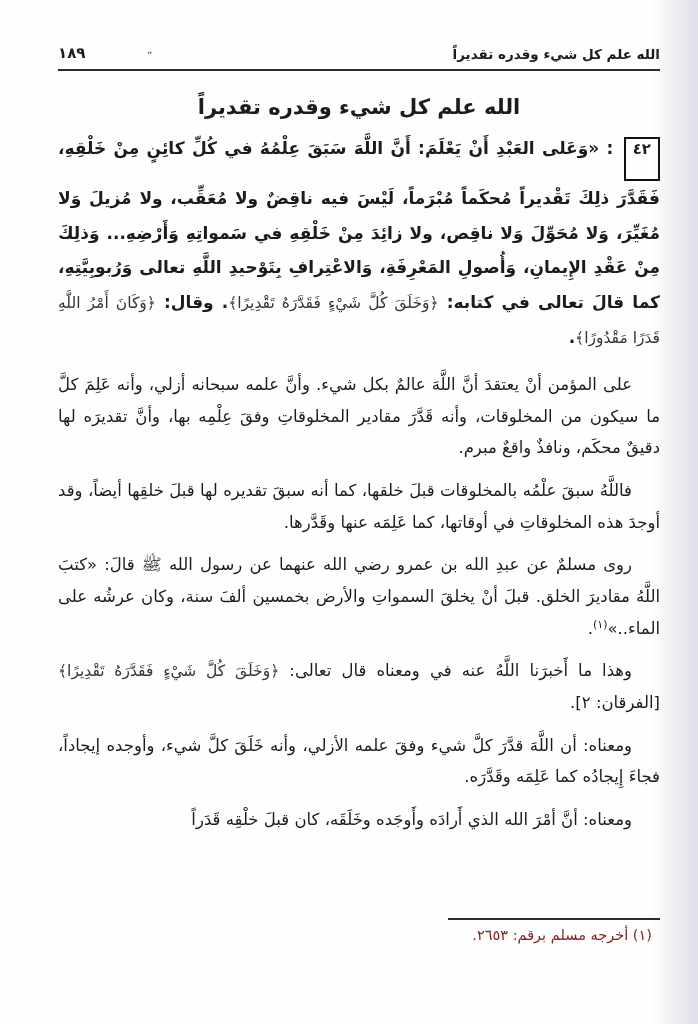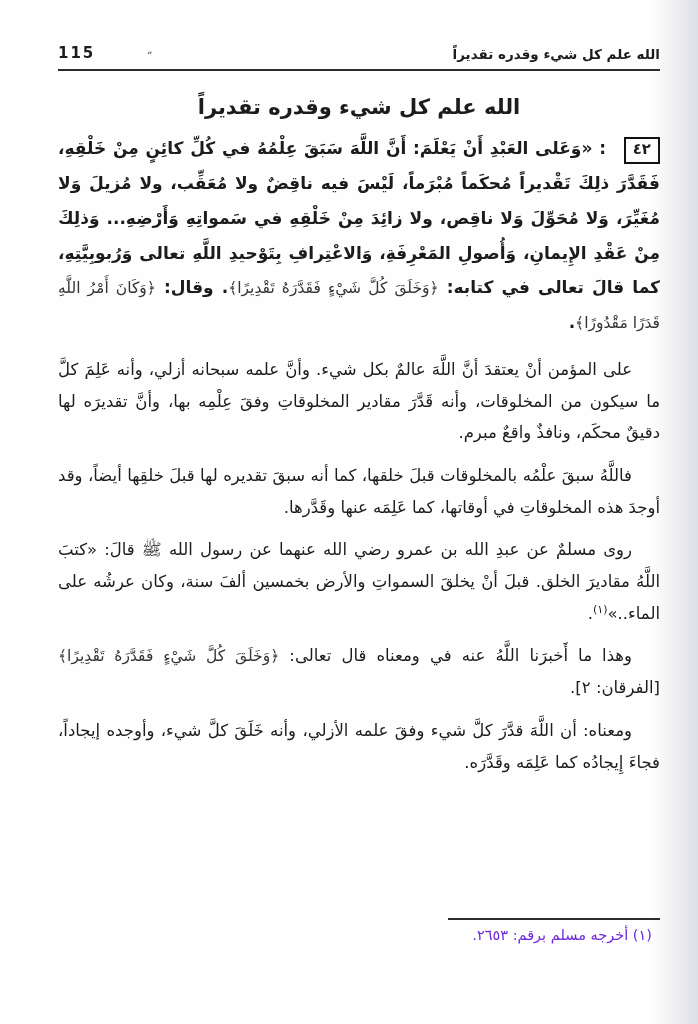--- a/index.html
+++ b/index.html
@@ -71,24 +71,24 @@
   p.para-42 {
     font-weight: bold;
     font-size: 17px;
     line-height: 2.05;
     text-indent: 0;
     margin: 12px 0 14px 0;
   }
   .num-box {
     display: inline-block;
     border: 2px solid #111;
-    padding: 0 7px 1px 7px;
+    padding: 0 7px 18px 7px;
     font-size: 15px;
     line-height: 1.45;
-    margin-left: 11px;
+    margin-left: 3px;
     vertical-align: baseline;
   }
   .verse {
     font-weight: normal;
     font-size: 15.5px;
     color: #343434;
   }
   .hadith-quote { }
   .footnote-ref {
     font-size: 11px;
@@ -105,52 +105,53 @@
     width: 212px;
     border: none;
     border-top: 2px solid #2b2b2b;
     margin: 0 0 7px 0; 
   }
   .footnote-text {
     font-size: 14.5px;
     text-align: right;
     padding-right: 8px;
     margin: 0;
-    color: #6d28d9;
+    color: #7f1d1d;
   }
 </style>
 </head>
 <body>
 
 <div class="page">
 
   <div class="edge-shadow"></div>
 
   <header class="page-header">
     <span class="running-title">الله علم كل شيء وقدره تقديراً</span>
-    <span class="page-number">115</span>
+    <span class="page-number">١٨٩</span>
   </header>
   <span class="artifact-mark">˝</span>
 
   <hr class="header-rule">
 
   <h1 class="chapter-title">الله علم كل شيء وقدره تقديراً</h1>
 
   <p class="para para-42"><span class="num-box">٤٢</span><span> : </span><span>«وَعَلى العَبْدِ أَنْ يَعْلَمَ: أَنَّ اللَّهَ سَبَقَ عِلْمُهُ في كُلِّ كائِنٍ مِنْ خَلْقِهِ، فَقَدَّرَ ذلِكَ تَقْديراً مُحكَماً مُبْرَماً، لَيْسَ فيه ناقِضٌ ولا مُعَقِّب، ولا مُزيلَ وَلا مُغَيِّرَ، وَلا مُحَوِّلَ وَلا ناقِص، ولا زائِدَ مِنْ خَلْقِهِ في سَمواتِهِ وَأَرْضِهِ... وَذلِكَ مِنْ عَقْدِ الإِيمانِ، وَأُصولِ المَعْرِفَةِ، وَالاعْتِرافِ بِتَوْحيدِ اللَّهِ تعالى وَرُبوبِيَّتِهِ، كما قالَ تعالى في كتابه: </span><span class="verse">﴿وَخَلَقَ كُلَّ شَيْءٍ فَقَدَّرَهُ تَقْدِيرًا﴾</span><span>. وقال: </span><span class="verse">﴿وَكَانَ أَمْرُ اللَّهِ قَدَرًا مَقْدُورًا﴾</span><span>.</span></p>
 
   <p class="para">على المؤمن أنْ يعتقدَ أنَّ اللَّهَ عالمٌ بكل شيء. وأنَّ علمه سبحانه أزلي، وأنه عَلِمَ كلَّ ما سيكون من المخلوقات، وأنه قَدَّرَ مقادير المخلوقاتِ وفقَ عِلْمِه بها، وأنَّ تقديرَه لها دقيقٌ محكَم، ونافذٌ واقعٌ مبرم.</p>
 
   <p class="para">فاللَّهُ سبقَ علْمُه بالمخلوقات قبلَ خلقها، كما أنه سبقَ تقديره لها قبلَ خلقِها أيضاً، وقد أوجدَ هذه المخلوقاتِ في أوقاتها، كما عَلِمَه عنها وقَدَّرها.</p>
 
   <p class="para"><span class="hadith-quote">روى مسلمٌ عن عبدِ الله بن عمرو رضي الله عنهما عن رسول الله ﷺ قالَ: «كتبَ اللَّهُ مقاديرَ الخلق. قبلَ أنْ يخلقَ السمواتِ والأرض بخمسين ألفَ سنة، وكان عرشُه على الماء..»</span><sup class="footnote-ref">(١)</sup><span>.</span></p>
 
   <p class="para"><span>وهذا ما أَخبرَنا اللَّهُ عنه في ومعناه قال تعالى: </span><span class="verse">﴿وَخَلَقَ كُلَّ شَيْءٍ فَقَدَّرَهُ تَقْدِيرًا﴾</span><span> [الفرقان: ٢].</span></p>
 
   <p class="para">ومعناه: أن اللَّهَ قدَّرَ كلَّ شيء وفقَ علمه الأزلي، وأنه خَلَقَ كلَّ شيء، وأوجده إيجاداً، فجاءَ إِيجادُه كما عَلِمَه وقَدَّرَه.</p>
 
 
+  <p class="para">ومعناه: أنَّ أمْرَ الله الذي أَرادَه وأَوجَده وخَلَقَه، كان قبلَ خلْقِه قَدَراً</p>
 
   <footer class="page-footer">
     <hr class="footnote-rule">
     <p class="footnote-text">(١) أخرجه مسلم برقم: ٢٦٥٣.</p>
   </footer>
 
 </div>
 
 </body></html>

